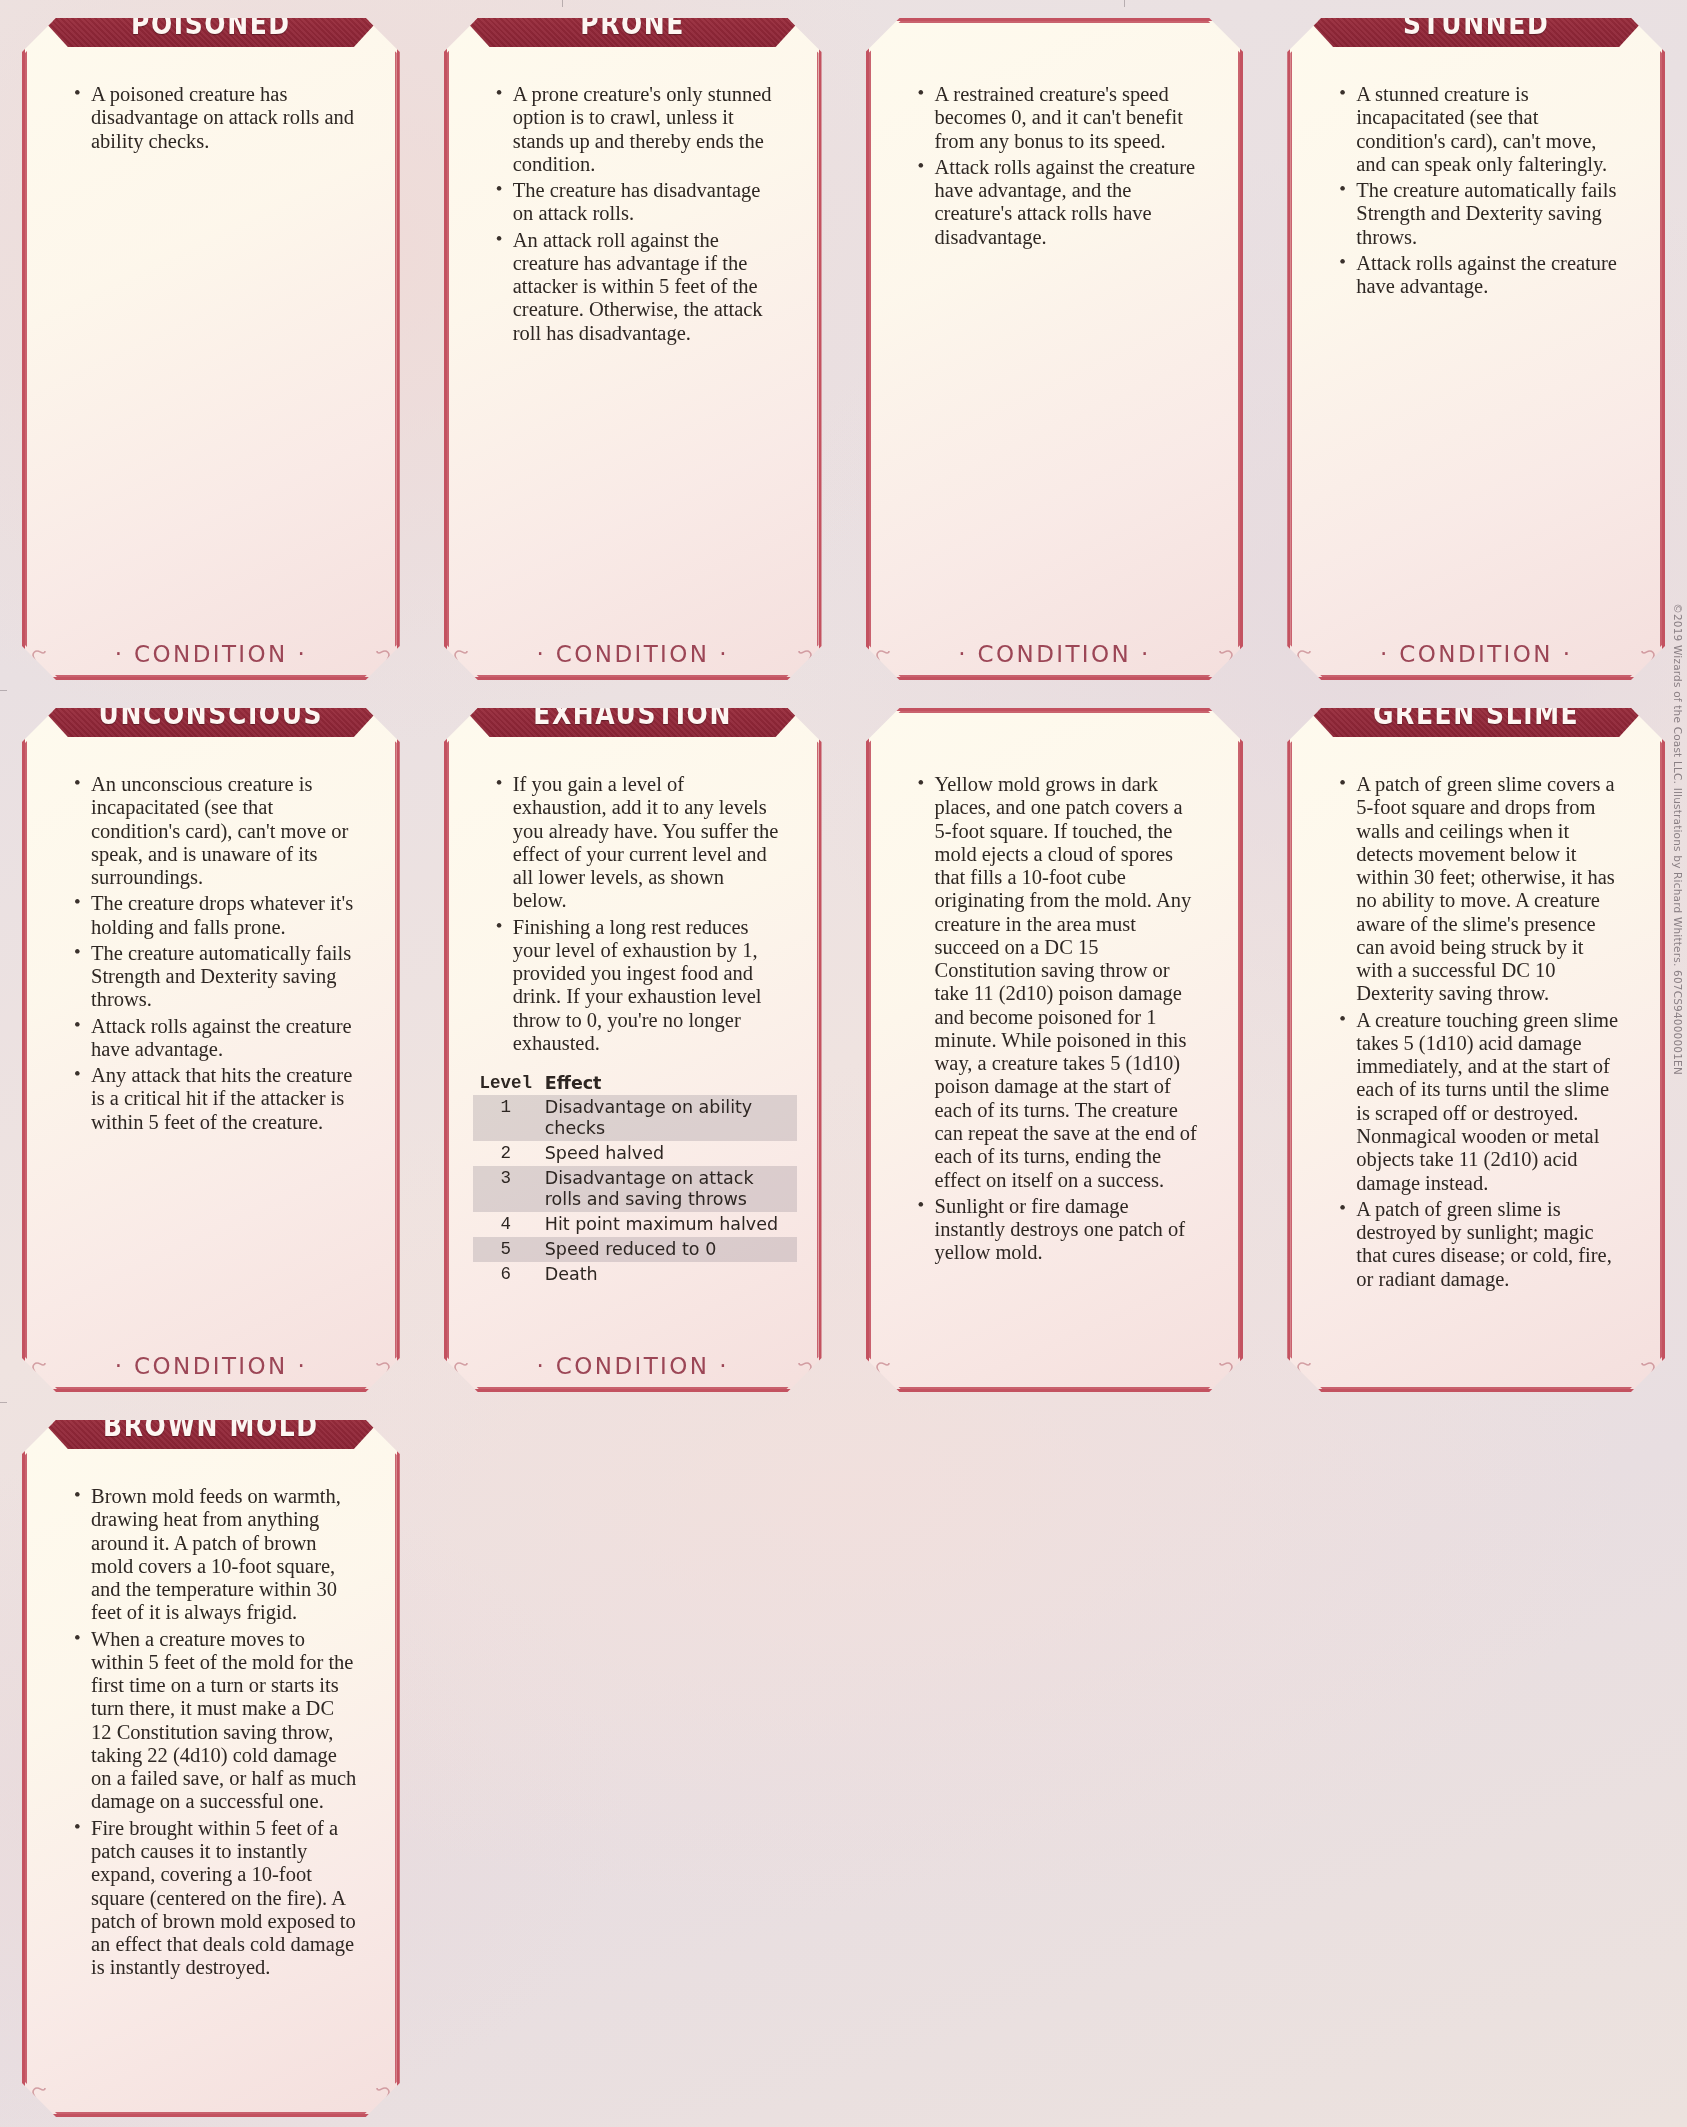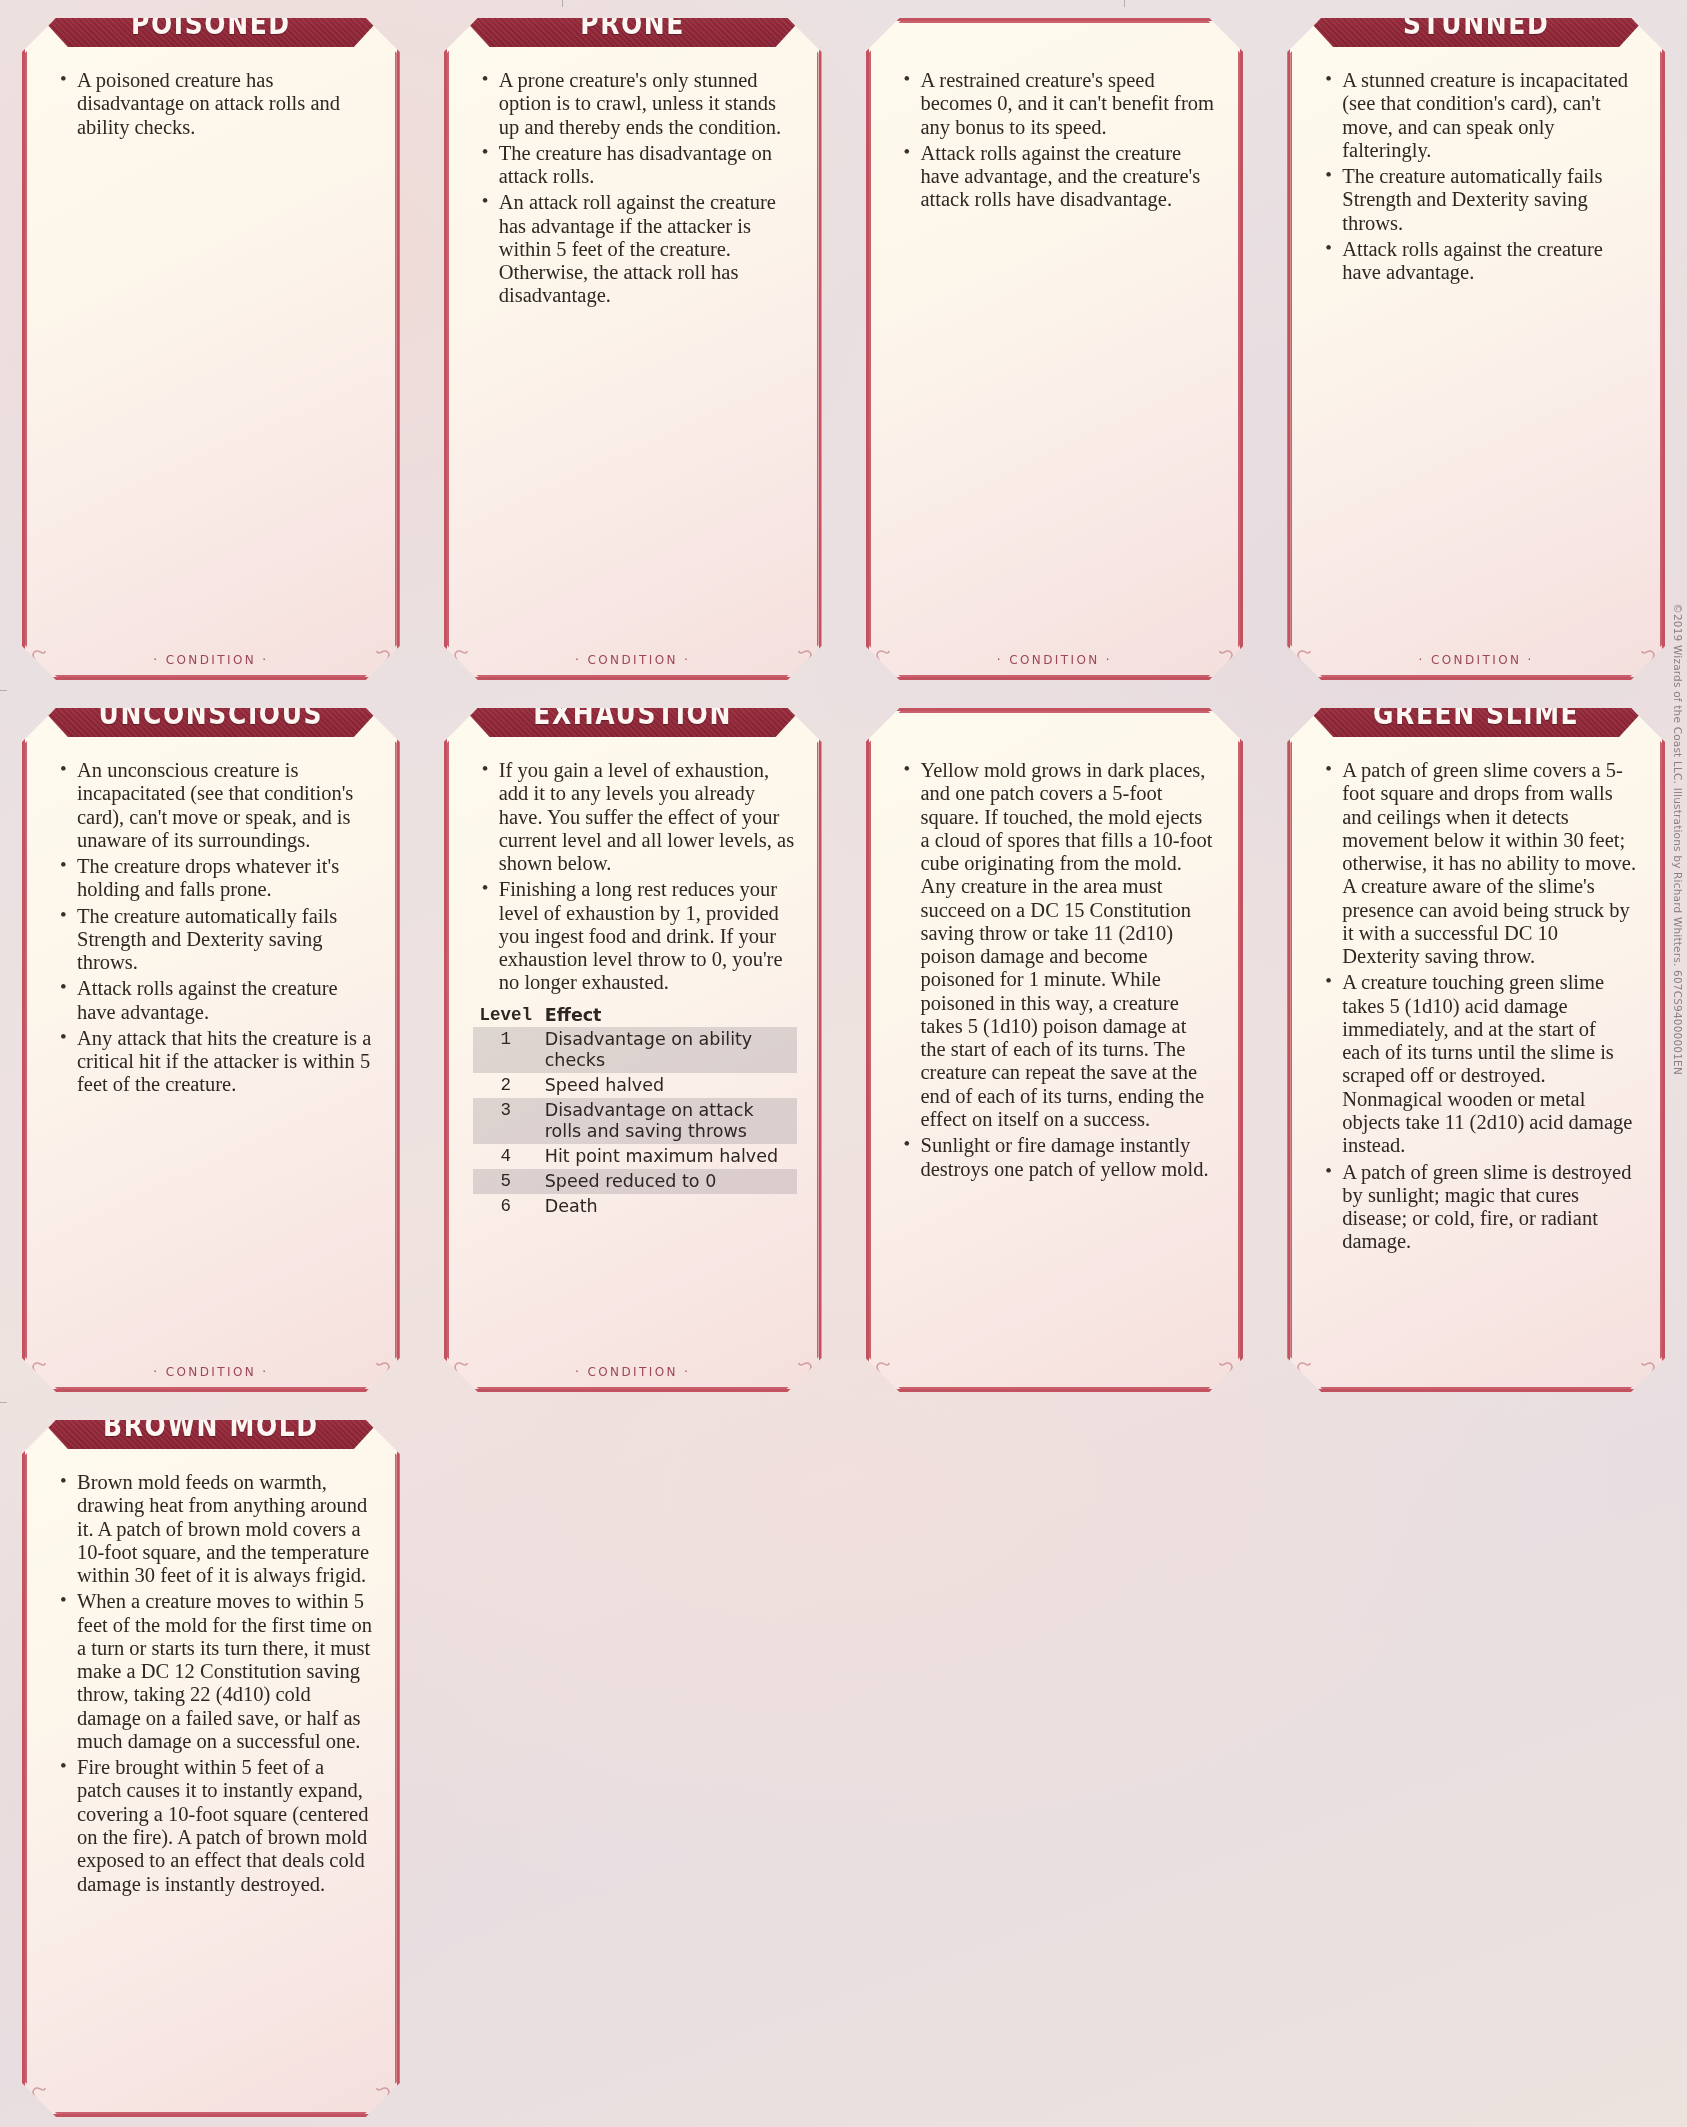--- a/index.html
+++ b/index.html
@@ -127,21 +127,21 @@
   .content {
     position: absolute;
     left: 26px;
     right: 22px;
     top: 46px;
     bottom: 48px;
     overflow: hidden;
   }
 
   ul.bullets {
-    margin: 2px;
+    margin: 16px;
     padding: 0 0 0 24px;
     list-style: none;
   }
   ul.bullets li {
     position: relative;
     font-size: 20.5px;
     line-height: 1.135;
     color: #2e2723;
     margin-bottom: 3px;
     text-align: left;
@@ -156,21 +156,21 @@
   }
 
   
   .footer {
     position: absolute;
     bottom: 10px;
     left: 0;
     right: 0;
     text-align: center;
     font-family: "DejaVu Sans", sans-serif;
-    font-size: 12px;
+    font-size: 23px;
     letter-spacing: 2.4px;
     color: #9c4656;
     font-weight: 500;
   }
 
   
   .corner-orn {
     position: absolute;
     width: 34px;
     height: 34px;

